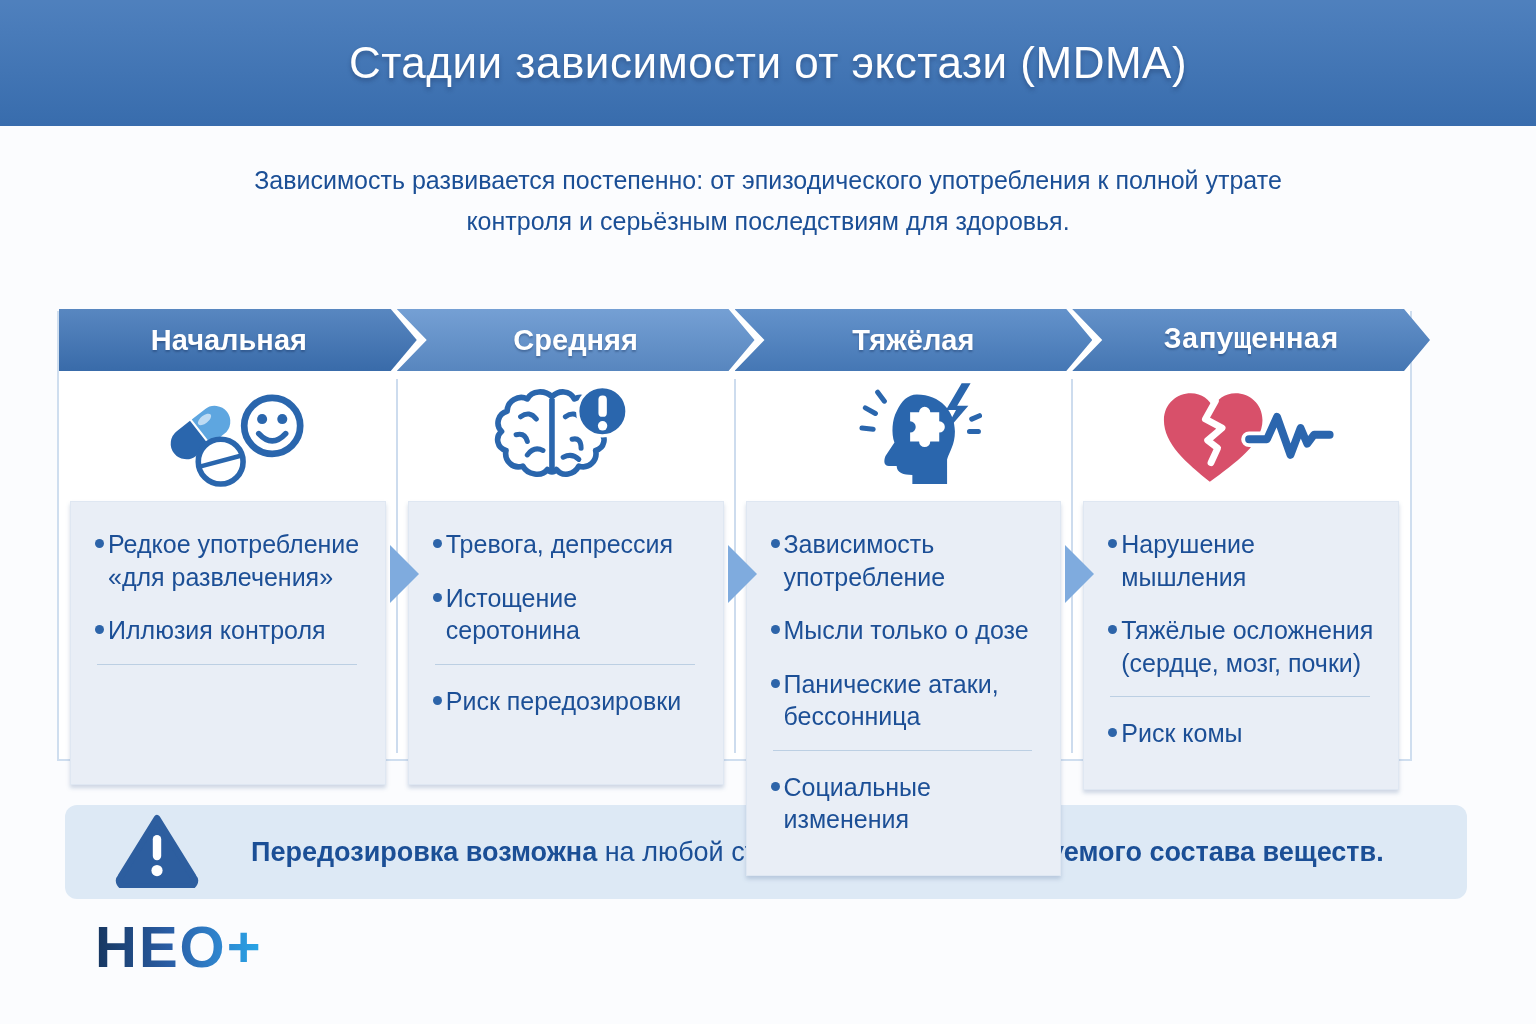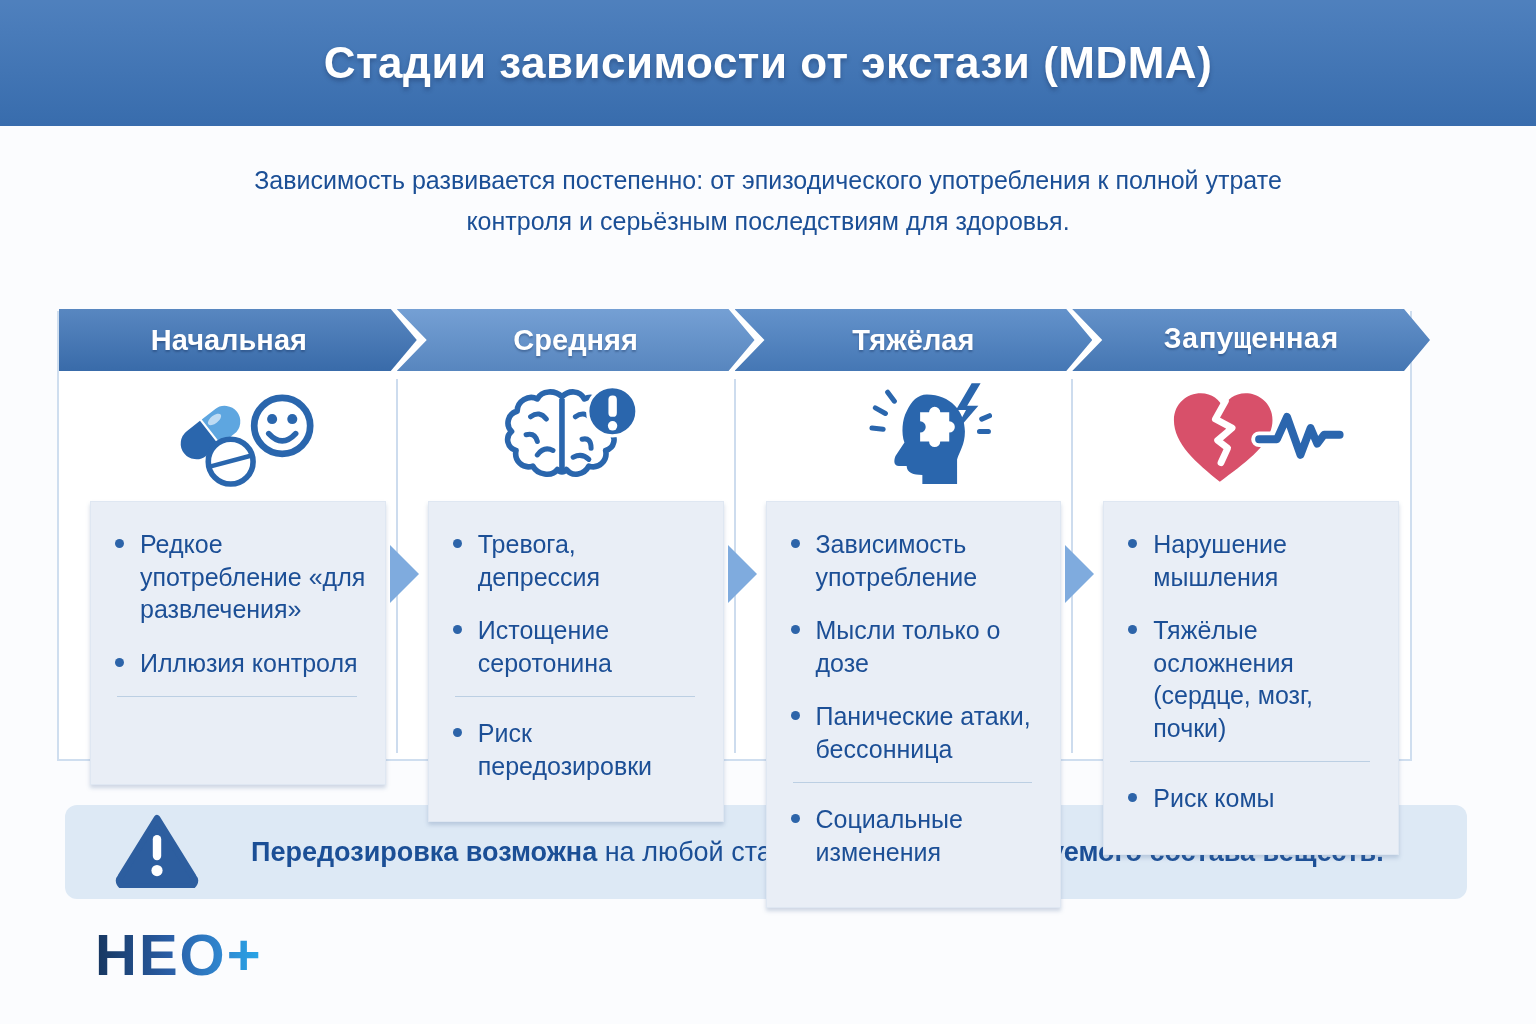--- a/index.html
+++ b/index.html
@@ -14,21 +14,21 @@
   .banner{
     height:126px;
     background:#3b72b6;
     background-image:linear-gradient(rgba(255,255,255,.10),rgba(0,0,0,.05));
     display:flex;align-items:center;justify-content:center;
   }
   .banner h1{
     margin:0;
     color:#ffffff;
     font-size:44px;
-    font-weight:bold;
+    font-weight:normal;
     letter-spacing:.5px;
     text-shadow:0 3px 4px rgba(20,40,80,.35);
   }
   
   .intro{
     margin:34px auto 5px;
     max-width:1130px;
     text-align:center;
     color:#1b4f96;
     font-size:25px;
@@ -47,21 +47,20 @@
   }
   .stages-inner{
     display:flex;
     height:100%;
   }
   .stage-col{
     position:relative;
     flex:1 1 0;
     padding-top:62px;
     box-sizing:border-box;
-    padding-left:20px;
   }
   .stage-col:not(:first-child)::after{
     content:"";
     position:absolute;
     left:-1px;top:68px;bottom:6px;
     width:2px;background:#cddcee;
   }
   .stage-header{
     position:absolute;
     top:-2px;left:0;
@@ -91,21 +90,21 @@
     margin:0 11px;
     background:#e9eef6;
     border:1px solid #dfe7f2;
     box-shadow:0 3px 4px rgba(90,120,160,.28);
     min-height:238px;
     padding:26px 18px 18px 24px;
     box-sizing:content-box;
   }
   .item{
     display:flex;
-    gap:16px;
+    gap:4px;
     color:#1c4f96;
     font-size:25px;
     line-height:1.3;
     margin-bottom:21px;
   }
   .dot{
     flex:none;
     width:9px;height:9px;border-radius:50%;
     background:#2d64a9;
     margin-top:11px;
@@ -137,21 +136,21 @@
     box-sizing:border-box;
     gap:52px;
   }
   .warning-text{
     color:#1b4f96;
     font-size:27px;
   }
   .warning-text b{font-weight:bold;}
   
   .footer{
-    margin:24px 0 0 95px;
+    margin:16px 0 0 95px;
   }
 </style>
 </head>
 <body>
 
 <header class="banner">
   <h1>Стадии зависимости от экстази (MDMA)</h1>
 </header>
 
 <p class="intro">Зависимость развивается постепенно: от эпизодического употребления к полной утрате контроля и серьёзным последствиям для здоровья.</p>

